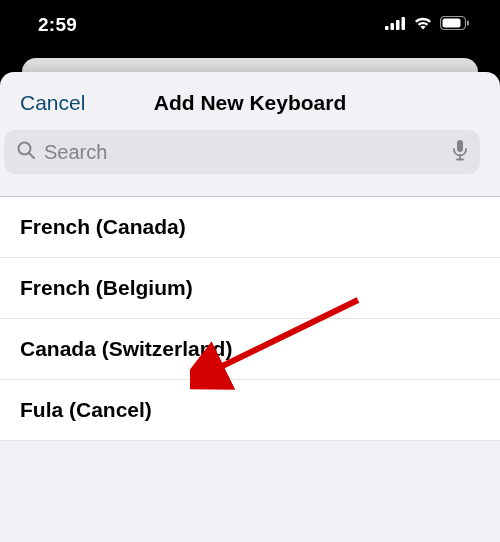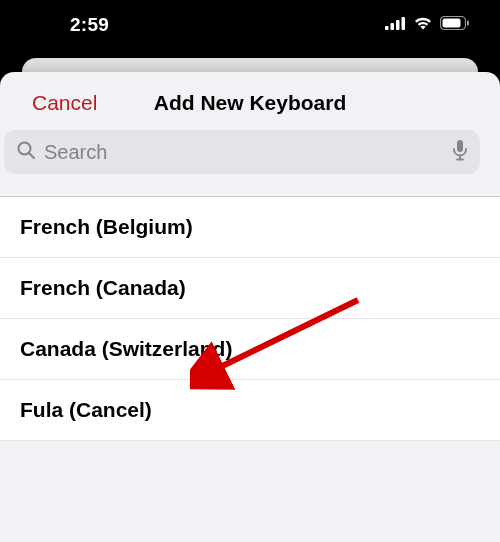--- a/index.html
+++ b/index.html
@@ -12,21 +12,20 @@
       position: relative;
     }
     .status-bar {
       height: 58px;
       background: #000;
       color: #fff;
       display: flex;
       justify-content: space-between;
       align-items: center;
       padding: 0 30px 8px 38px;
-      margin-left: 32px;
     }
     .time {
       font-size: 19px;
       font-weight: 600;
       letter-spacing: 0.3px;
     }
     .status-icons {
       display: flex;
       align-items: center;
       gap: 7px;
@@ -54,28 +53,28 @@
       overflow: hidden;
     }
     .modal-header {
       display: flex;
       align-items: center;
       padding: 18px 20px 14px 20px;
       position: relative;
       height: 58px;
     }
     .cancel-btn {
-      color: #b91c1c;
+      color: #0c4a6e;
       font-size: 21px;
       font-weight: 400;
       background: none;
       border: none;
       cursor: pointer;
       position: absolute;
-      left: 32px;
+      left: 20px;
       text-align: center;
     }
     .modal-title {
       font-size: 21px;
       font-weight: 600;
       color: #000;
       position: absolute;
       left: 50%;
       transform: translateX(-50%);
       white-space: nowrap;
@@ -178,22 +177,22 @@
             <line x1="8" y1="16.5" x2="8" y2="20" stroke="#838388" stroke-width="1.8" stroke-linecap="round"></line>
             <line x1="5" y1="20.5" x2="11" y2="20.5" stroke="#838388" stroke-width="1.8" stroke-linecap="round"></line>
           </svg>
       </span>
     </div>
   </div>
 
   <div class="divider-full"></div>
 
   <div class="list">
+    <div class="list-item"><span>French (Canada)</span></div>
     <div class="list-item"><span>French (Belgium)</span></div>
-    <div class="list-item"><span>French (Canada)</span></div>
     <div class="list-item"><span>Canada (Switzerland)</span></div>
     <div class="list-item"><span>Fula (Cancel)</span></div>
   </div>
 </div>
 
 <div class="arrow-overlay">
   <svg width="180" height="100" viewBox="0 0 180 100">
     <defs>
       <marker id="ah" markerWidth="9" markerHeight="9" refX="2.5" refY="4.5" orient="auto">
         <polygon points="0 0, 9 4.5, 0 9" fill="#d40000"></polygon>

